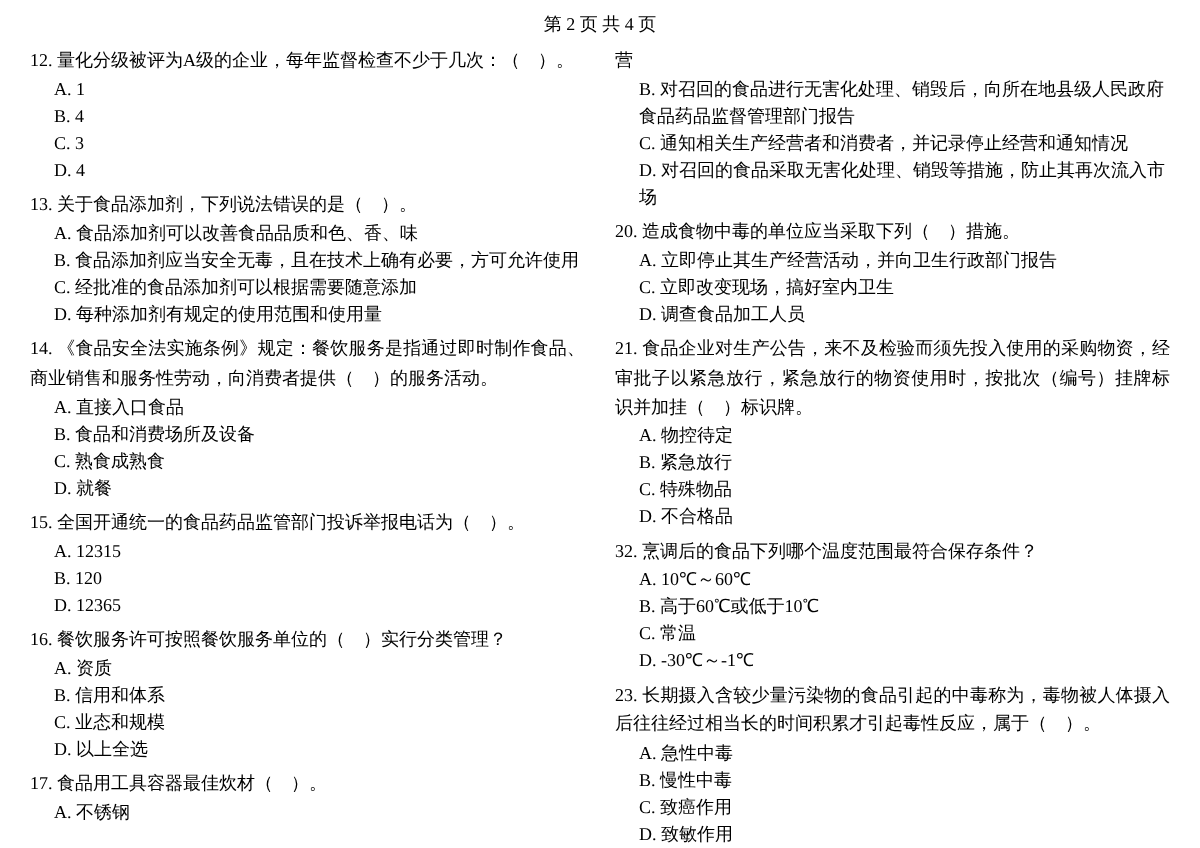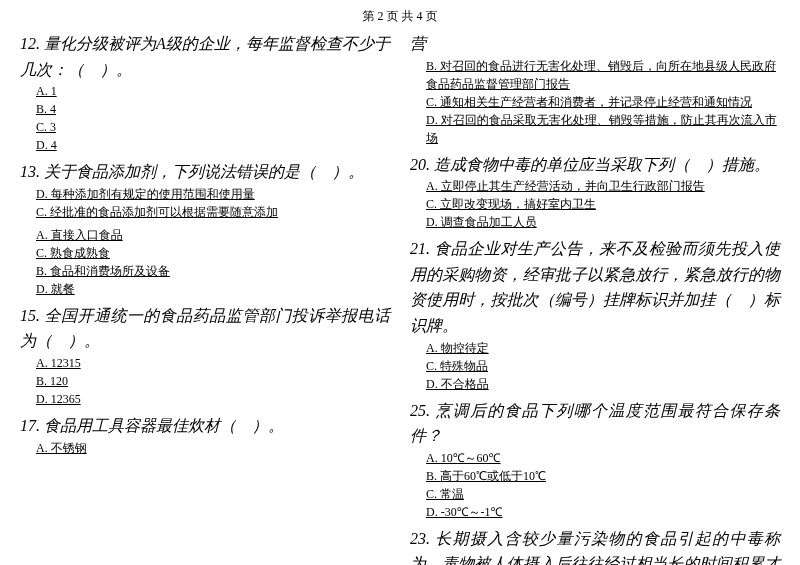--- a/index.html
+++ b/index.html
@@ -28,28 +28,26 @@
     }
     .two-col {
       display: grid;
       grid-template-columns: 1fr 1fr;
       gap: 0 20px;
     }
     .question-block {
       margin-bottom: 5px;
     }
     .question-title {
-      font-size: 16px;
+      font-size: 12px;
       line-height: 1.6;
       text-align: justify;
-      font-style: italic;
     }
     .options {
       padding-left: 16px;
-      text-decoration: underline;
     }
     .option {
       font-size: 12px;
       line-height: 1.5;
       display: block;
     }
   </style>
 </head>
 <body>
 
@@ -66,43 +64,55 @@
           <span class="option">A. 1</span>
           <span class="option">B. 4</span>
           <span class="option">C. 3</span>
           <span class="option">D. 4</span>
         </div>
       </div>
 
       <div class="question-block">
         <div class="question-title">13. 关于食品添加剂，下列说法错误的是（&nbsp;&nbsp;&nbsp;&nbsp;）。</div>
         <div class="options">
+          <span class="option">A. 食品添加剂可以改善食品品质和色、香、味</span>
+          <span class="option">B. 食品添加剂应当安全无毒，且在技术上确有必要，方可允许使用</span>
+          <span class="option">C. 经批准的食品添加剂可以根据需要随意添加</span>
           <span class="option">D. 每种添加剂有规定的使用范围和使用量</span>
-          <span class="option">C. 经批准的食品添加剂可以根据需要随意添加</span>
         </div>
       </div>
 
       <div class="question-block">
+        <div class="question-title">14. 《食品安全法实施条例》规定：餐饮服务是指通过即时制作食品、商业销售和服务性劳动，向消费者提供（&nbsp;&nbsp;&nbsp;&nbsp;）的服务活动。</div>
         <div class="options">
           <span class="option">A. 直接入口食品</span>
+          <span class="option">B. 食品和消费场所及设备</span>
           <span class="option">C. 熟食成熟食</span>
-          <span class="option">B. 食品和消费场所及设备</span>
           <span class="option">D. 就餐</span>
         </div>
       </div>
 
       <div class="question-block">
         <div class="question-title">15. 全国开通统一的食品药品监管部门投诉举报电话为（&nbsp;&nbsp;&nbsp;&nbsp;）。</div>
         <div class="options">
           <span class="option">A. 12315</span>
           <span class="option">B. 120</span>
           <span class="option">D. 12365</span>
         </div>
       </div>
 
+      <div class="question-block">
+        <div class="question-title">16. 餐饮服务许可按照餐饮服务单位的（&nbsp;&nbsp;&nbsp;&nbsp;）实行分类管理？</div>
+        <div class="options">
+          <span class="option">A. 资质</span>
+          <span class="option">B. 信用和体系</span>
+          <span class="option">C. 业态和规模</span>
+          <span class="option">D. 以上全选</span>
+        </div>
+      </div>
 
       <div class="question-block">
         <div class="question-title">17. 食品用工具容器最佳炊材（&nbsp;&nbsp;&nbsp;&nbsp;）。</div>
         <div class="options">
           <span class="option">A. 不锈钢</span>
 
         </div>
       </div>
 
     </div>
@@ -124,27 +134,28 @@
           <span class="option">A. 立即停止其生产经营活动，并向卫生行政部门报告</span>
           <span class="option">C. 立即改变现场，搞好室内卫生</span>
           <span class="option">D. 调查食品加工人员</span>
         </div>
       </div>
 
       <div class="question-block">
         <div class="question-title">21. 食品企业对生产公告，来不及检验而须先投入使用的采购物资，经审批子以紧急放行，紧急放行的物资使用时，按批次（编号）挂牌标识并加挂（&nbsp;&nbsp;&nbsp;&nbsp;）标识牌。</div>
         <div class="options">
           <span class="option">A. 物控待定</span>
+          <span class="option">B. 紧急放行</span>
           <span class="option">C. 特殊物品</span>
           <span class="option">D. 不合格品</span>
         </div>
       </div>
 
       <div class="question-block">
-        <div class="question-title">25. 烹调后的食品下列哪个温度范围最符合保存条件？</div>
+        <div class="question-title">32. 烹调后的食品下列哪个温度范围最符合保存条件？</div>
         <div class="options">
           <span class="option">A. 10℃～60℃</span>
           <span class="option">B. 高于60℃或低于10℃</span>
           <span class="option">C. 常温</span>
           <span class="option">D. -30℃～-1℃</span>
         </div>
       </div>
 
       <div class="question-block">
         <div class="question-title">23. 长期摄入含较少量污染物的食品引起的中毒称为，毒物被人体摄入后往往经过相当长的时间积累才引起毒性反应，属于（&nbsp;&nbsp;&nbsp;&nbsp;）。</div>

